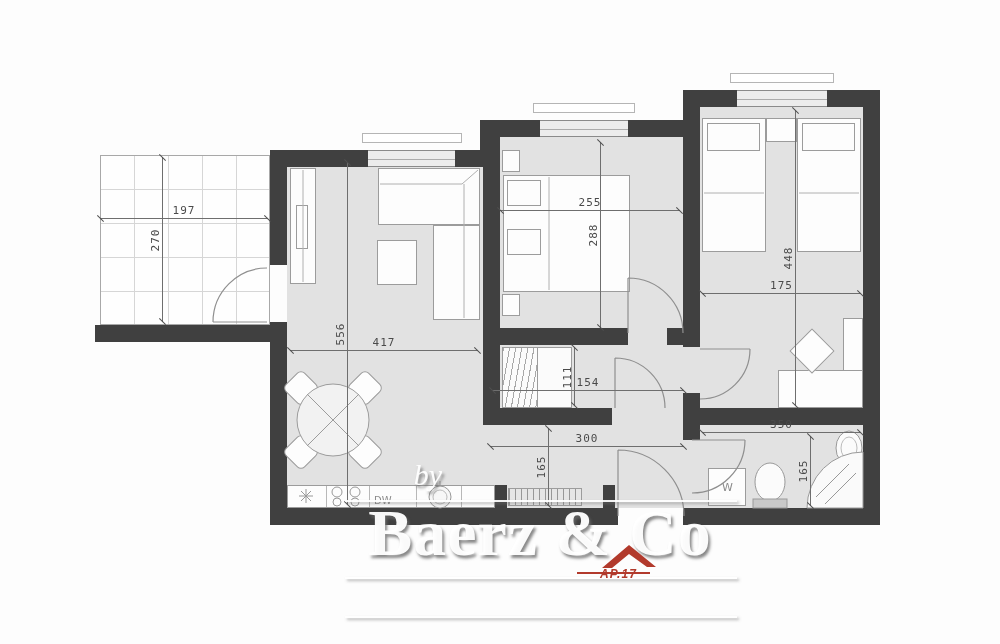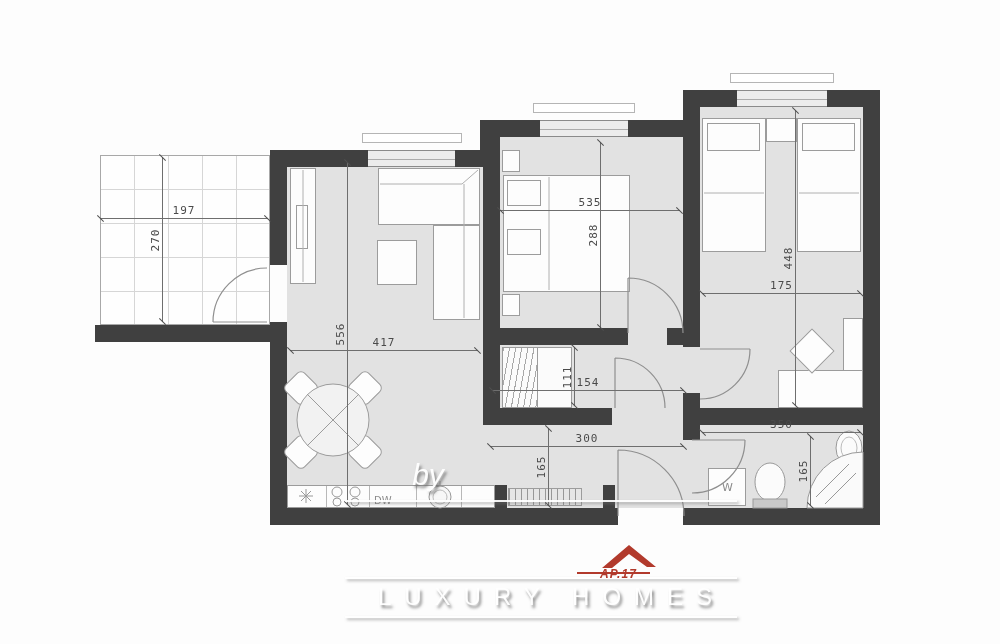--- a/index.html
+++ b/index.html
@@ -34,21 +34,21 @@
   .dim.h::before{left:-4px;transform:rotate(45deg);}
   .dim.h::after{right:-4px;transform:rotate(45deg);}
   .dim.v::before,.dim.v::after{content:"";position:absolute;width:9px;height:1px;background:#4f4f4f;left:-5px;}
   .dim.v::before{top:0;transform:rotate(45deg);}
   .dim.v::after{bottom:0;transform:rotate(45deg);}
   .dlab{position:absolute;font:11px "DejaVu Sans Mono",monospace;color:#4a4a4a;letter-spacing:1px;white-space:nowrap;}
   .dim.h .dlab{left:50%;bottom:2px;transform:translateX(-50%);}
   .dim.v .dlab{top:50%;left:-8px;transform:translate(-50%,-50%) rotate(-90deg);}
   svg.overlay{position:absolute;left:0;top:0;z-index:4;pointer-events:none;}
   .wm{position:absolute;z-index:6;color:rgba(255,255,255,.96);
-      text-shadow:2px 3px 3px rgba(105,105,105,.8);font-family:Liberation Sans, sans-serif;}
+      text-shadow:2px 3px 3px rgba(105,105,105,.8);font-family:Liberation Serif, serif;}
   .wm-line{position:absolute;z-index:6;height:2px;background:rgba(255,255,255,.93);
       box-shadow:2px 2px 3px rgba(115,115,115,.55);}
   .wm-by{left:396px;top:458px;width:64px;text-align:center;font-size:30px;font-style:italic;}
   .wm-brand{left:340px;top:500px;width:400px;text-align:center;font-size:66px;font-weight:bold;line-height:1.0;letter-spacing:1px;}
   .wm-tag{left:345px;top:583px;width:400px;text-align:center;font-size:24px;letter-spacing:13px;text-indent:13px;}
   .redline{position:absolute;left:577px;top:572px;width:73px;height:2px;background:#b23a2c;z-index:7;}
   .ap-code{position:absolute;left:600px;top:567px;z-index:7;color:#b23a2c;
       font:bold 12px "Liberation Sans",sans-serif;font-style:italic;letter-spacing:1px;}
 </style>
 </head>
@@ -179,21 +179,21 @@
   <div class="dim v" style="left:162px;top:157px;height:165px">
     <span class="dlab">270</span>
     </div>
   <div class="dim v" style="left:347px;top:162px;height:343px">
     <span class="dlab">556</span>
     </div>
   <div class="dim h" style="left:290px;top:350px;width:188px">
     <span class="dlab">417</span>
     </div>
   <div class="dim h" style="left:500px;top:210px;width:180px">
-    <span class="dlab">535</span>
+    <span class="dlab">255</span>
     </div>
   <div class="dim v" style="left:600px;top:142px;height:186px">
     <span class="dlab">288</span>
     </div>
   <div class="dim v" style="left:795px;top:110px;height:296px">
     <span class="dlab">448</span>
     </div>
   <div class="dim h" style="left:702px;top:293px;width:159px">
     <span class="dlab">175</span>
     </div>
@@ -211,22 +211,22 @@
     </div>
   <div class="dim h" style="left:702px;top:432px;width:159px">
     <span class="dlab">350</span>
     </div>
   <div class="dim v" style="left:810px;top:436px;height:70px">
     <span class="dlab">165</span>
     </div>
 
   <div class="wm wm-by">by</div>
   <div class="wm-line" style="left:345px;top:500px;width:392px"></div>
+  <div class="wm wm-brand">Baerz &amp; Co</div>
   <div class="wm-line" style="left:345px;top:577px;width:392px"></div>
-  <div class="wm wm-tag">LUXURY HOMES</div>
   <div class="wm-line" style="left:345px;top:616px;width:392px"></div>
 
   <svg style="position:absolute;left:600px;top:543px;z-index:7" width="58" height="27">
     <polygon points="2,25 29,2 56,24 47,24 29,11 12,25" fill="#b23a2c"></polygon>
   </svg>
   <div class="redline"></div>
   <div class="ap-code">AP.17</div>
 
 </div>
 

